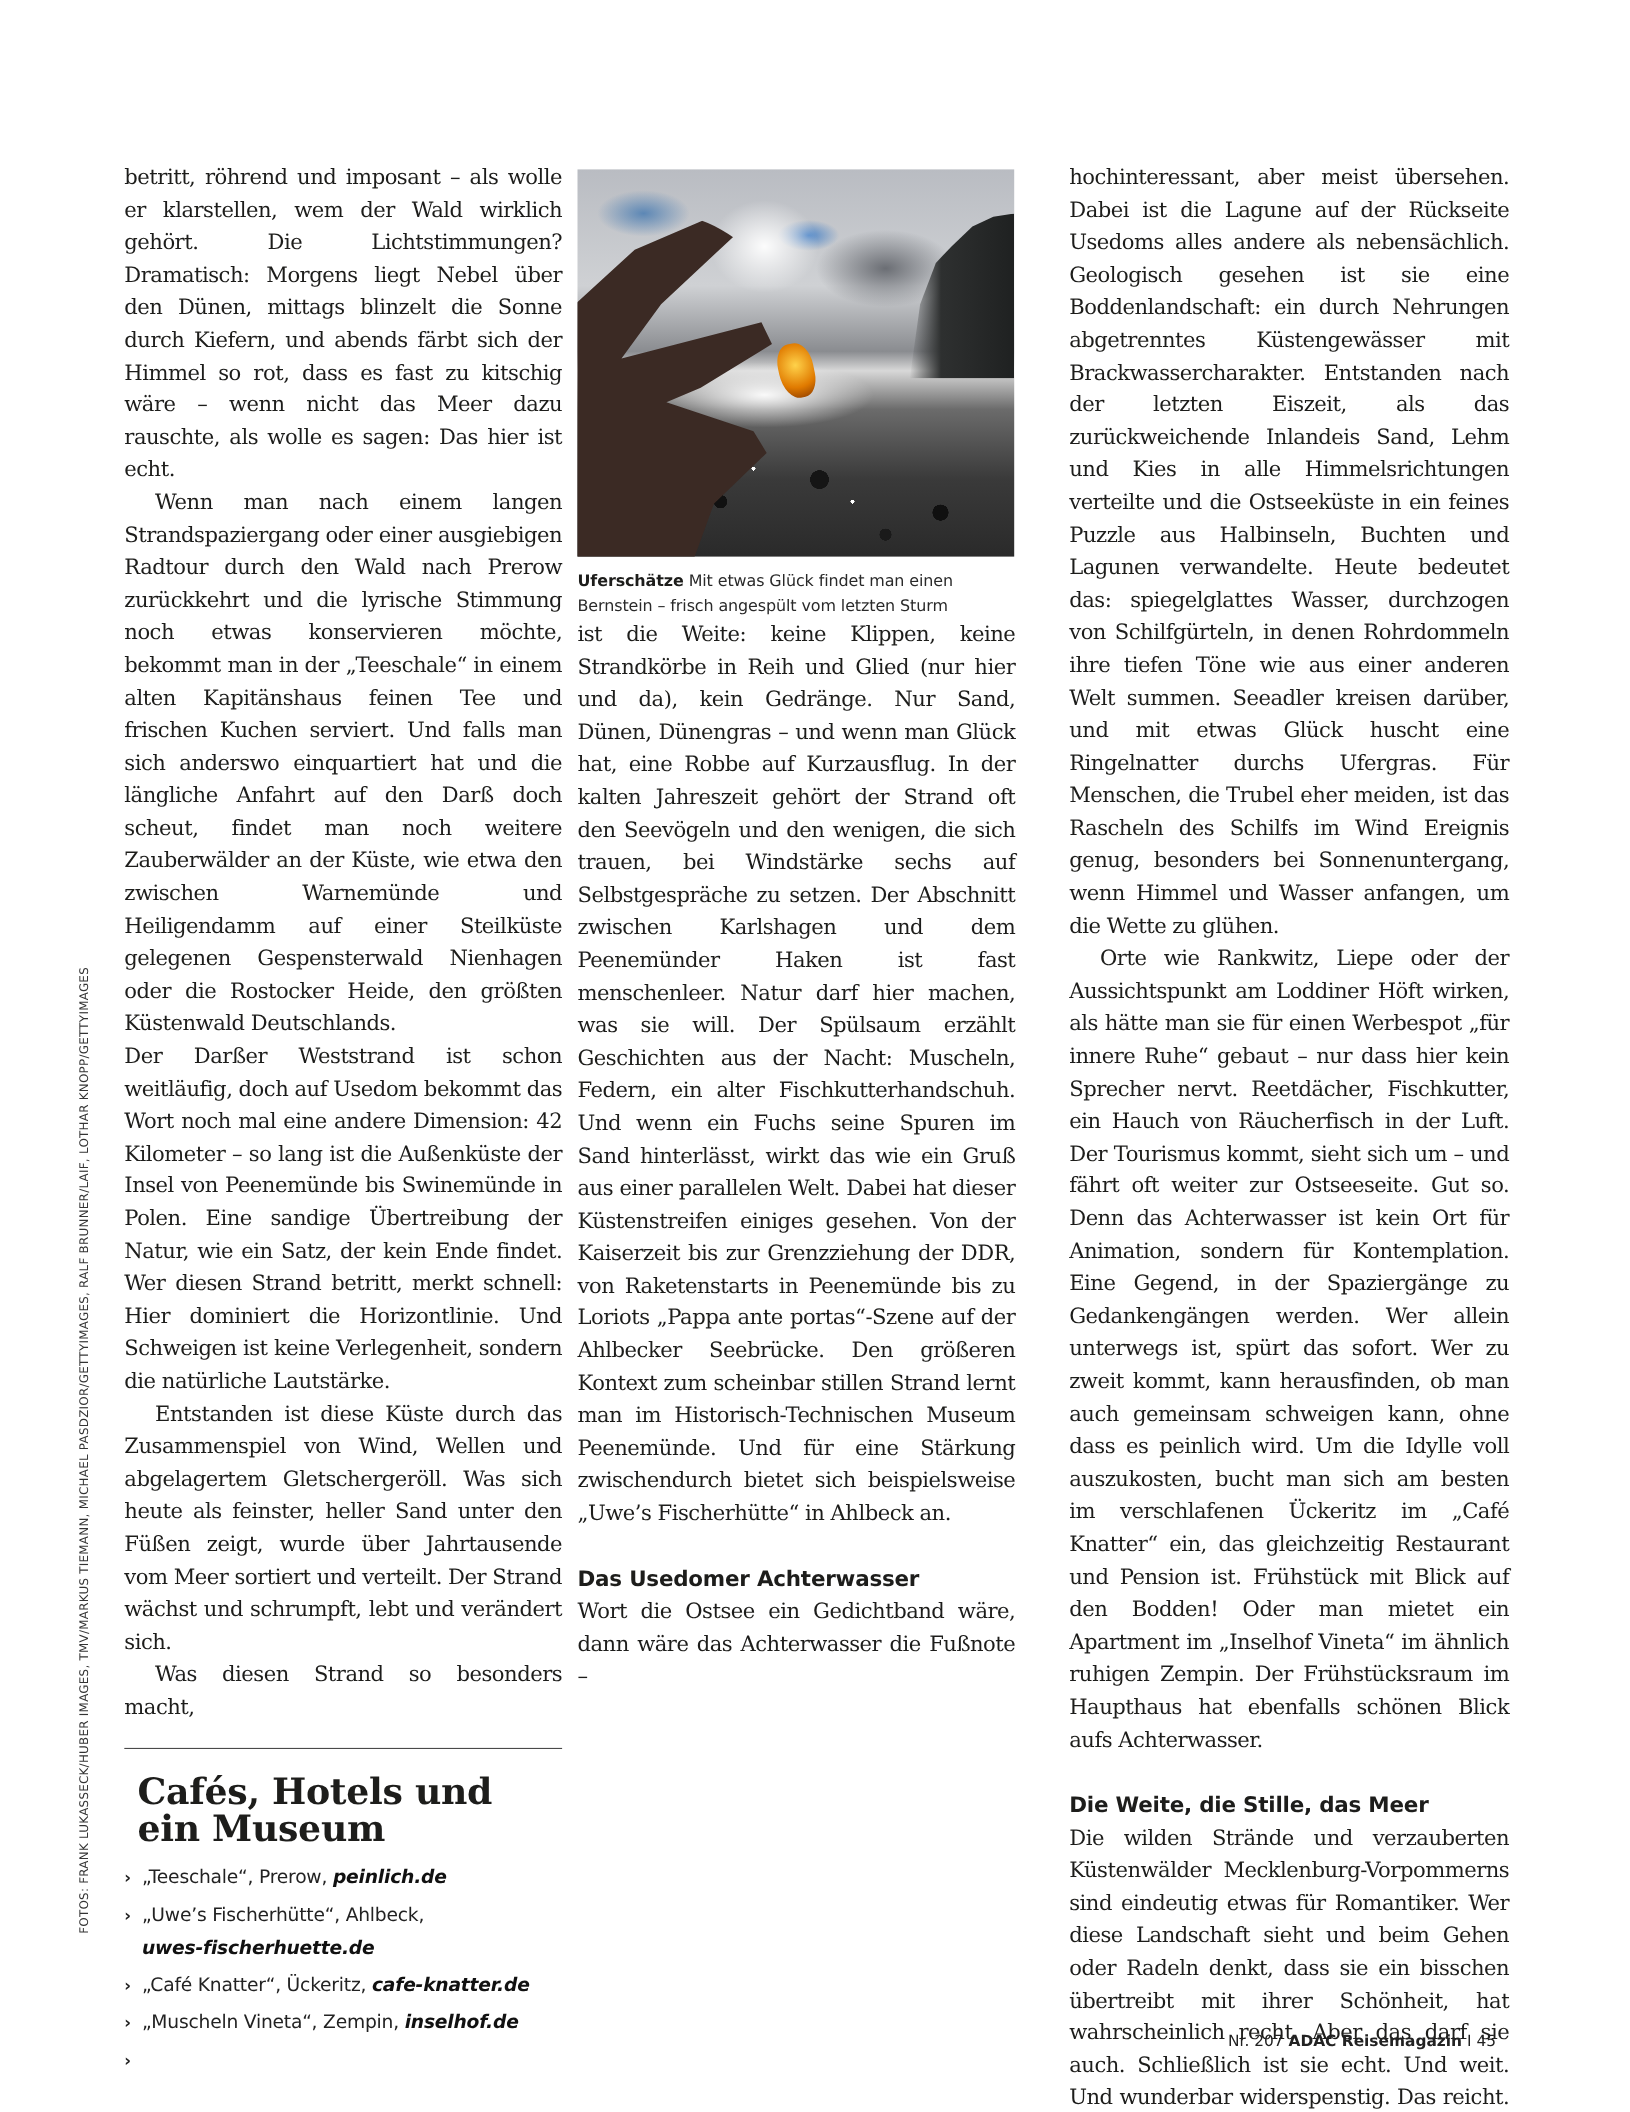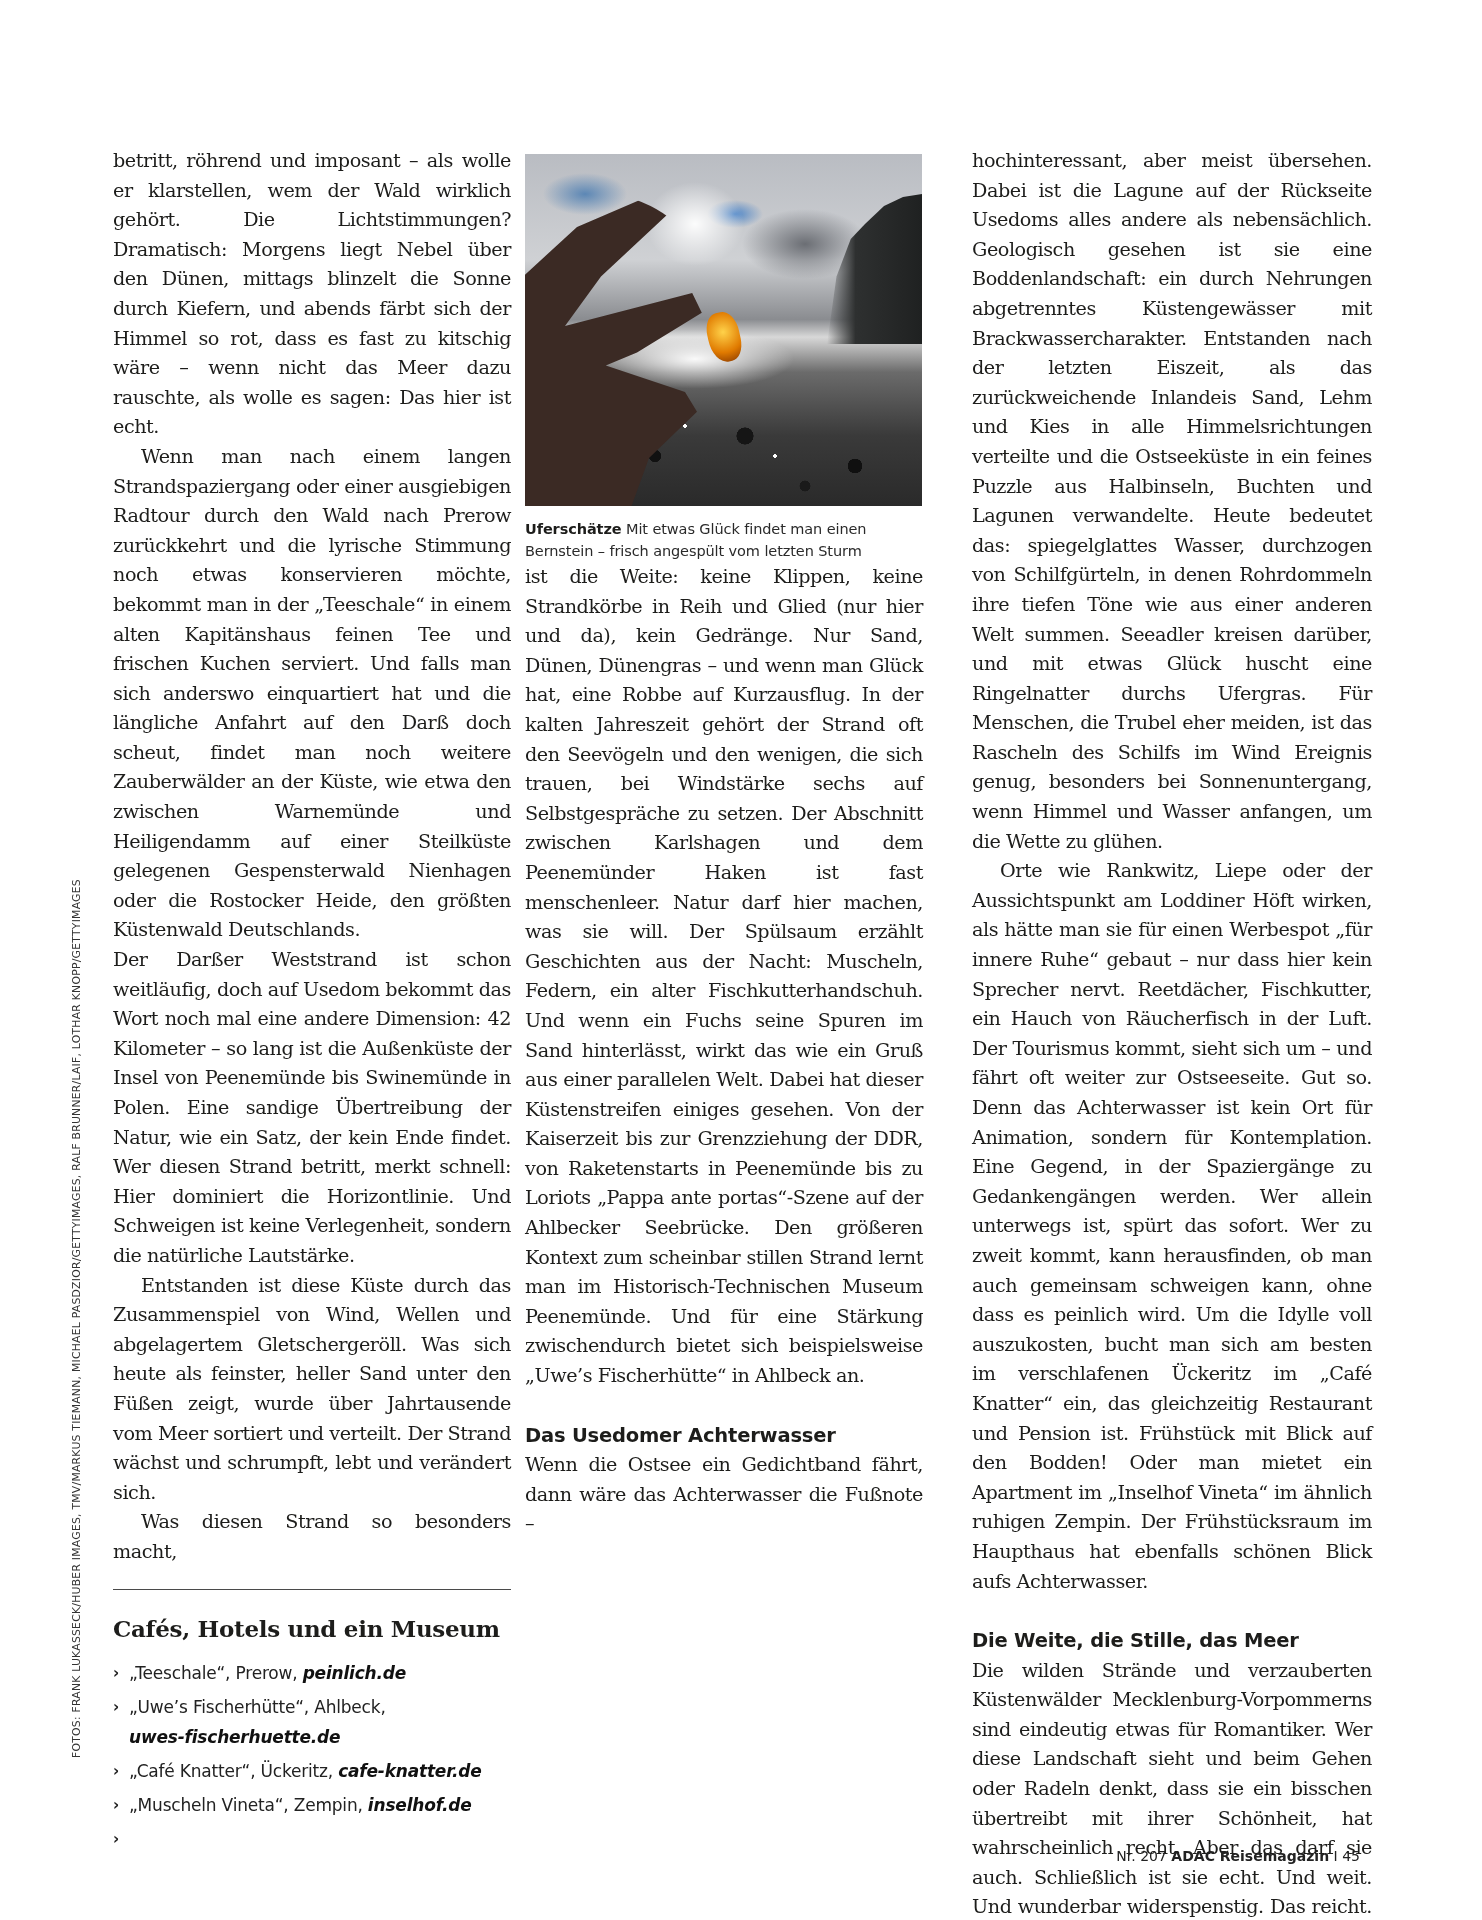--- a/index.html
+++ b/index.html
@@ -48,21 +48,21 @@
       radial-gradient(circle 3px at 160px 30px, #ffffff 60%, transparent 62%),
       radial-gradient(circle 3px at 250px 60px, #ffffff 60%, transparent 62%); }
 
   .caption { margin-top: 12px; font-size: 14.5px; line-height: 22px; color: #2a2a2a; letter-spacing: -0.1px; }
   .caption b { color: #1d1d1b; }
 
   .pullquote { margin: 26px 0 28px 0; text-align: center; font-size: 35px; line-height: 40.5px; letter-spacing: -0.3px; color: #1d1d1b; font-weight: normal; }
 
   
   .infobox { margin-top: 22px; border-top: 1.5px solid #4a4a4a; padding-top: 22px; }
-  .infobox-title { margin: 0 0 12px 0; font-size: 23px; line-height: 34px; font-weight: bold; letter-spacing: -0.3px; }
+  .infobox-title { margin: 0 0 12px 12px; font-size: 33px; line-height: 34px; font-weight: bold; letter-spacing: -0.3px; }
   .info-list { list-style: none; margin: 0; padding: 0; }
   .info-item { position: relative; padding-left: 16px; font-size: 17px; line-height: 30px; margin-bottom: 4px; color: #222; letter-spacing: -0.2px; }
   .info-item .chev { position: absolute; left: 0; top: 0; font-weight: bold; font-size: 15px; }
   .info-item .url { font-weight: bold; font-style: italic; color: #111; }
 
   
   .credit { position: absolute; left: 70px; top: 1758px; transform-origin: 0 0; transform: rotate(-90deg);
     font-size: 10.8px; letter-spacing: 0.25px; white-space: nowrap; color: #333; }
 
   .footer { position: absolute; right: 122px; top: 1848px; font-size: 14px; color: #222; margin-left: 12px; }
@@ -114,21 +114,21 @@
     <div class="trees"></div>
     <div class="pebbles"></div>
     <div class="hand"></div>
     <div class="amber"></div>
   </div>
   <div class="caption sans">
     <b>Uferschätze</b><span> Mit etwas Glück findet man einen Bernstein – frisch angespült vom letzten Sturm</span>
   </div>
   <p class="para">ist die Weite: keine Klippen, keine Strandkörbe in Reih und Glied (nur hier und da), kein Gedränge. Nur Sand, Dünen, Dünengras – und wenn man Glück hat, eine Robbe auf Kurzausflug. In der kalten Jahreszeit gehört der Strand oft den Seevögeln und den wenigen, die sich trauen, bei Windstärke sechs auf Selbstgespräche zu setzen. Der Abschnitt zwischen Karlshagen und dem Peenemünder Haken ist fast menschenleer. Natur darf hier machen, was sie will. Der Spülsaum erzählt Geschichten aus der Nacht: Muscheln, Federn, ein alter Fischkutterhandschuh. Und wenn ein Fuchs seine Spuren im Sand hinterlässt, wirkt das wie ein Gruß aus einer parallelen Welt. Dabei hat dieser Küstenstreifen einiges gesehen. Von der Kaiserzeit bis zur Grenzziehung der DDR, von Raketenstarts in Peenemünde bis zu Loriots „Pappa ante portas“-Szene auf der Ahlbecker Seebrücke. Den größeren Kontext zum scheinbar stillen Strand lernt man im Historisch-Technischen Museum Peenemünde. Und für eine Stärkung zwischendurch bietet sich beispielsweise „Uwe’s Fischerhütte“ in Ahlbeck an.</p>
   <h3 class="subhead sans gap-before">Das Usedomer Achterwasser</h3>
-  <p class="para last">Wenn die Ostsee ein Gedichtband fährt, dann wäre das Achterwasser die Fußnote –</p>
+  <p class="para last">Wort die Ostsee ein Gedichtband wäre, dann wäre das Achterwasser die Fußnote –</p>
 </div>
 
 <div class="col col-right serif">
   <p class="para">hochinteressant, aber meist übersehen. Dabei ist die Lagune auf der Rückseite Usedoms alles andere als nebensächlich. Geologisch gesehen ist sie eine Boddenlandschaft: ein durch Nehrungen abgetrenntes Küstengewässer mit Brackwassercharakter. Entstanden nach der letzten Eiszeit, als das zurückweichende Inlandeis Sand, Lehm und Kies in alle Himmelsrichtungen verteilte und die Ostseeküste in ein feines Puzzle aus Halbinseln, Buchten und Lagunen verwandelte. Heute bedeutet das: spiegelglattes Wasser, durchzogen von Schilfgürteln, in denen Rohrdommeln ihre tiefen Töne wie aus einer anderen Welt summen. Seeadler kreisen darüber, und mit etwas Glück huscht eine Ringelnatter durchs Ufergras. Für Menschen, die Trubel eher meiden, ist das Rascheln des Schilfs im Wind Ereignis genug, besonders bei Sonnenuntergang, wenn Himmel und Wasser anfangen, um die Wette zu glühen.</p>
   <p class="para indent">Orte wie Rankwitz, Liepe oder der Aussichtspunkt am Loddiner Höft wirken, als hätte man sie für einen Werbespot „für innere Ruhe“ gebaut – nur dass hier kein Sprecher nervt. Reetdächer, Fischkutter, ein Hauch von Räucherfisch in der Luft. Der Tourismus kommt, sieht sich um – und fährt oft weiter zur Ostseeseite. Gut so. Denn das Achterwasser ist kein Ort für Animation, sondern für Kontemplation. Eine Gegend, in der Spaziergänge zu Gedankengängen werden. Wer allein unterwegs ist, spürt das sofort. Wer zu zweit kommt, kann herausfinden, ob man auch gemeinsam schweigen kann, ohne dass es peinlich wird. Um die Idylle voll auszukosten, bucht man sich am besten im verschlafenen Ückeritz im „Café Knatter“ ein, das gleichzeitig Restaurant und Pension ist. Frühstück mit Blick auf den Bodden! Oder man mietet ein Apartment im „Inselhof Vineta“ im ähnlich ruhigen Zempin. Der Frühstücksraum im Haupthaus hat ebenfalls schönen Blick aufs Achterwasser.</p>
   <h3 class="subhead sans gap-before">Die Weite, die Stille, das Meer</h3>
   <p class="para">Die wilden Strände und verzauberten Küstenwälder Mecklenburg-Vorpommerns sind eindeutig etwas für Romantiker. Wer diese Landschaft sieht und beim Gehen oder Radeln denkt, dass sie ein bisschen übertreibt mit ihrer Schönheit, hat wahrscheinlich recht. Aber das darf sie auch. Schließlich ist sie echt. Und weit. Und wunderbar widerspenstig. Das reicht. Mehr muss Meer nicht.</p>
 </div>
 
 <div class="footer sans">

